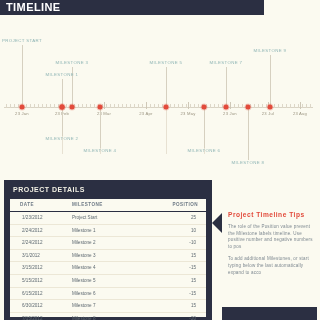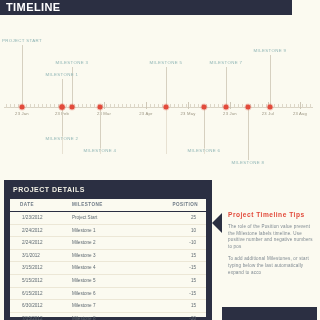--- a/index.html
+++ b/index.html
@@ -4,21 +4,21 @@
 <style>
   html,body{margin:0;padding:0;}
   body{
     width:317px;height:320px;overflow:hidden;
     background:#fbfaf0;
     font-family:"Liberation Sans","DejaVu Sans",sans-serif;
     position:relative;
   }
   
   .app-header{
-    position:absolute;left:0;top:0;width:292px;height:15px;
+    position:absolute;left:0;top:0;width:264px;height:15px;
     background:#2b2f42;
     border-bottom:1px solid #1d2031;
   }
   .app-header .title{
     position:absolute;left:6px;top:1px;
     color:#ffffff;font-size:11px;font-weight:bold;
     letter-spacing:.4px;line-height:13px;
   }
   
   .timeline-panel{

